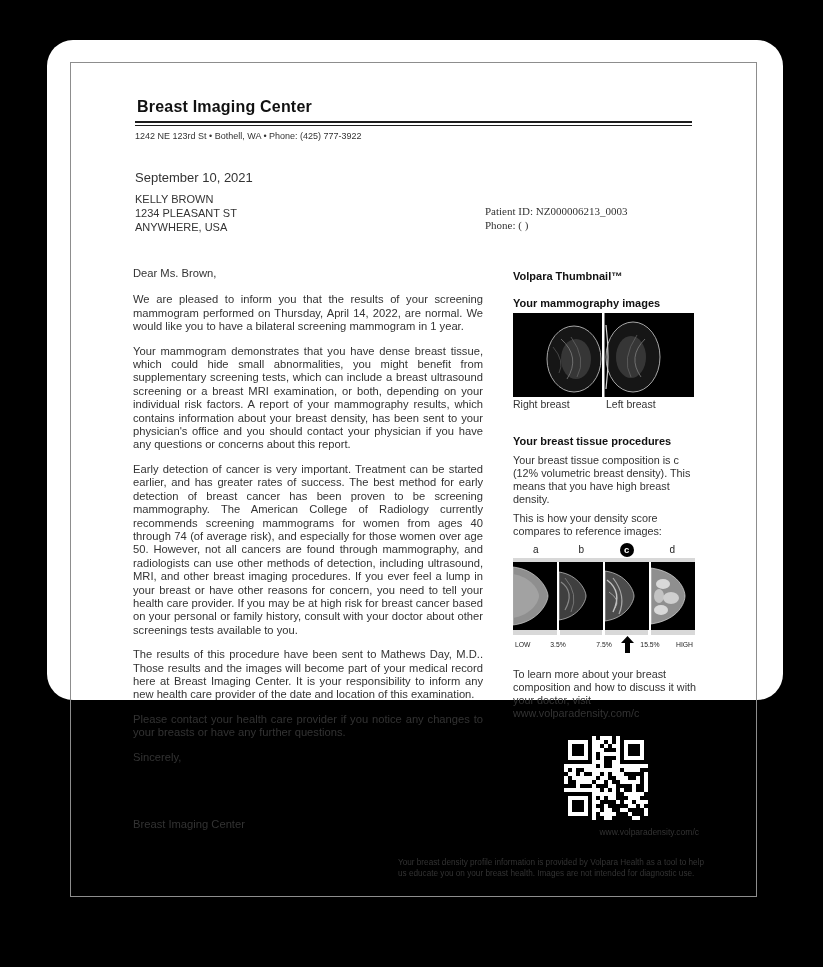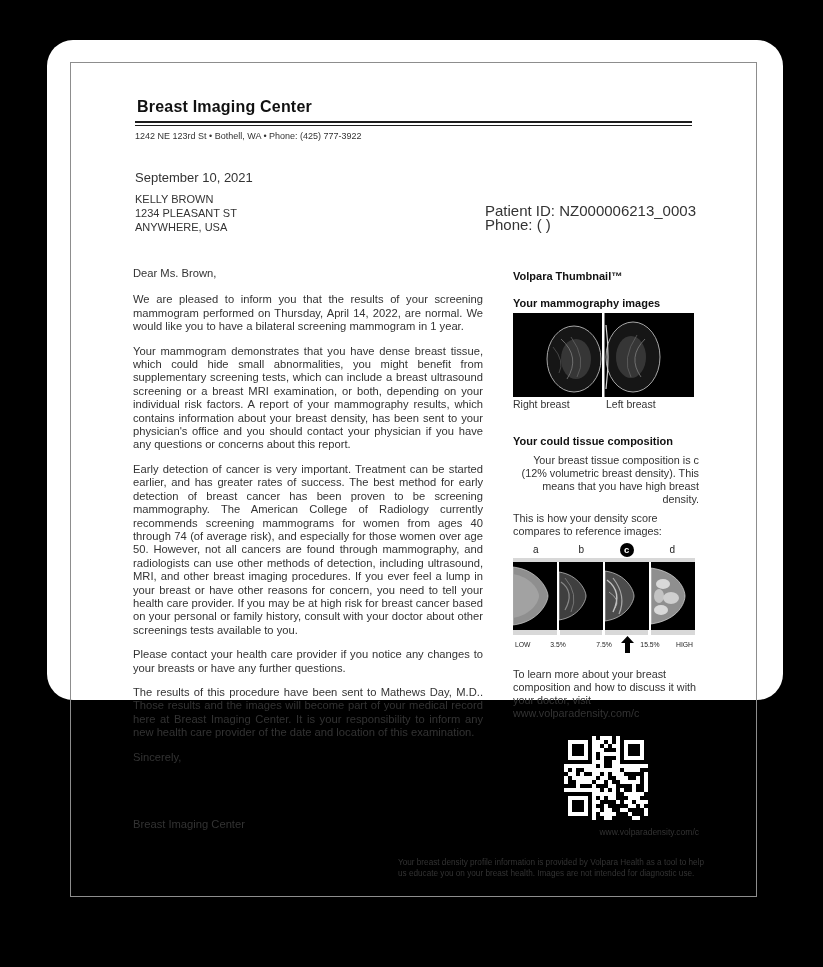--- a/index.html
+++ b/index.html
@@ -10,37 +10,37 @@
     border:1px solid #8d8d8d;}
   .abs{position:absolute;}
   
   .title{left:90px;top:58px;font-size:16px;font-weight:bold;color:#111;letter-spacing:.2px;}
   .rules{left:88px;top:81px;width:557px;}
   .rule1{height:2px;background:#1c1c1c;margin-bottom:2px;}
   .rule2{height:1px;background:#1c1c1c;}
   .address{left:88px;top:91px;font-size:9px;color:#333;}
   .date{left:88px;top:130px;font-size:13px;color:#333;}
   .recipient{left:88px;top:152px;font-size:11px;line-height:14px;color:#333;}
-  .patient{left:438px;top:164px;font-size:15px;line-height:14px;color:#333;}
+  .patient{left:438px;top:164px;font-size:11px;line-height:14px;color:#333;font-family:Liberation Serif, serif;}
   
   .left-col{left:86px;top:227px;width:350px;font-size:11.2px;line-height:13.4px;color:#333;
     text-align:justify;}
   .left-col p{margin:0 0 11px 0;}
   .salutation{margin-bottom:13px !important;text-align:left;}
   .signature{left:86px;top:778px;font-size:11.2px;color:#333;}
   
   .right-col{left:466px;top:230px;width:186px;font-size:10.8px;line-height:13px;color:#333;}
   .r-head{font-weight:bold;color:#111;font-size:11px;}
   .thumb-title{margin-bottom:14px;}
   .mammo-head{margin-bottom:3px;}
   .mammo-box{width:181px;height:84px;display:block;}
   .breast-labels{width:181px;display:flex;font-size:10.5px;color:#333;margin-top:1px;}
   .breast-labels span:first-child{width:93px;}
   .comp-head{margin-top:24px;}
-  .comp-text{margin-top:6px;text-align:right;}
+  .comp-text{margin-top:6px;}
   .ref-intro{margin-top:6px;}
   
   .grade-row{display:flex;width:182px;margin-top:4px;height:15px;align-items:center;}
   .grade-cell{width:45.5px;text-align:center;font-size:10px;color:#222;}
   .grade-sel{display:inline-block;width:14px;height:14px;border-radius:50%;background:#000;
     color:#fff;font-size:9.5px;line-height:14px;font-weight:bold;}
   .scale-strip-top{width:182px;height:4px;background:#d8d8d8;margin-top:1px;}
   .panel-row{display:flex;width:182px;}
   .panel-row svg{display:block;}
   .panel-gap{width:2px;background:#fff;}
@@ -83,22 +83,22 @@
   <div class="abs patient">
     <div>Patient ID: NZ000006213_0003</div>
     <div>Phone: ( )</div>
   </div>
 
   <div class="abs left-col">
     <p class="salutation">Dear Ms. Brown,</p>
     <p>We are pleased to inform you that the results of your screening mammogram performed on Thursday, April 14, 2022, are normal. We would like you to have a bilateral screening mammogram in 1 year.</p>
     <p>Your mammogram demonstrates that you have dense breast tissue, which could hide small abnormalities, you might benefit from supplementary screening tests, which can include a breast ultrasound screening or a breast MRI examination, or both, depending on your individual risk factors. A report of your mammography results, which contains information about your breast density, has been sent to your physician's office and you should contact your physician if you have any questions or concerns about this report.</p>
     <p>Early detection of cancer is very important. Treatment can be started earlier, and has greater rates of success. The best method for early detection of breast cancer has been proven to be screening mammography. The American College of Radiology currently recommends screening mammograms for women from ages 40 through 74 (of average risk), and especially for those women over age 50. However, not all cancers are found through mammography, and radiologists can use other methods of detection, including ultrasound, MRI, and other breast imaging procedures. If you ever feel a lump in your breast or have other reasons for concern, you need to tell your health care provider. If you may be at high risk for breast cancer based on your personal or family history, consult with your doctor about other screenings tests available to you.</p>
+    <p>The results of this procedure have been sent to Mathews Day, M.D.. Those results and the images will become part of your medical record here at Breast Imaging Center. It is your responsibility to inform any new health care provider of the date and location of this examination.</p>
     <p>Please contact your health care provider if you notice any changes to your breasts or have any further questions.</p>
-    <p>The results of this procedure have been sent to Mathews Day, M.D.. Those results and the images will become part of your medical record here at Breast Imaging Center. It is your responsibility to inform any new health care provider of the date and location of this examination.</p>
     <p>Sincerely,</p>
   </div>
   <div class="abs signature">Breast Imaging Center</div>
 
   <div class="abs right-col">
     <div class="r-head thumb-title">Volpara Thumbnail™</div>
     <div class="r-head mammo-head">Your mammography images</div>
 
     <svg class="mammo-box" viewBox="0 0 181 84" width="181" height="84">
       <rect width="181" height="84" fill="#000"></rect>
@@ -116,21 +116,21 @@
         <path d="M132,26 Q114,44 128,64" stroke="#7d7d7d" fill="none" stroke-width="1" opacity="0.8"></path>
         <path d="M124,22 Q108,46 118,64" stroke="#696969" fill="none" stroke-width="1" opacity="0.7"></path>
       </g>
       <rect x="89" y="0" width="2.5" height="84" fill="#fff"></rect>
     </svg>
     <div class="breast-labels">
       <span>Right breast</span>
       <span>Left breast</span>
     </div>
 
-    <div class="r-head comp-head">Your could tissue composition</div>
+    <div class="r-head comp-head">Your breast tissue procedures</div>
     <div class="comp-text">Your breast tissue composition is c (12% volumetric breast density). This means that you have high breast density.</div>
     <div class="ref-intro">This is how your density score compares to reference images:</div>
 
     <div class="grade-row">
       <span class="grade-cell"><span>a</span></span>
       <span class="grade-cell"><span>b</span></span>
       <span class="grade-cell"><span class="grade-sel">c</span></span>
       <span class="grade-cell"><span>d</span></span>
     </div>
 

